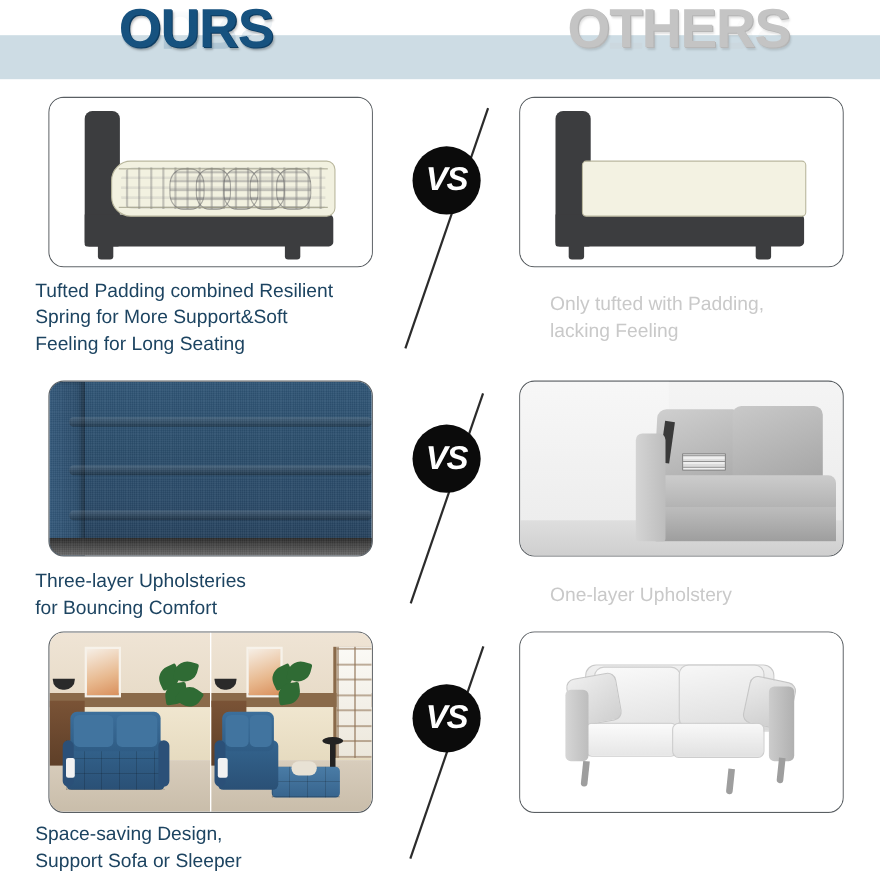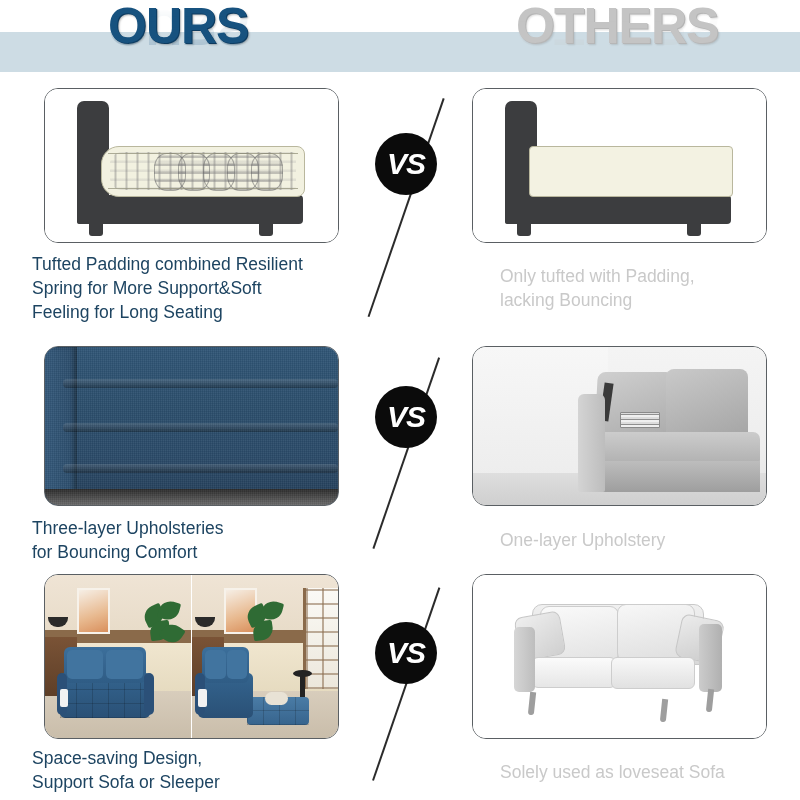--- a/index.html
+++ b/index.html
@@ -552,21 +552,21 @@
       <div class="bed-leg l"></div>
       <div class="bed-leg r"></div>
       <div class="mattress plain" style="border-radius:4px"></div>
     </div>
   </div>
 
   <div class="caption left">Tufted Padding combined Resilient
 Spring for More Support&amp;Soft
 Feeling for Long Seating</div>
   <div class="caption right">Only tufted with Padding,
-lacking Bouncing</div>
+lacking Feeling</div>
 </div>
 
 <div class="row row-2 r2">
 
   <div class="panel panel-left">
     <div class="fabric-art">
       <div class="fab-side"></div>
       <div class="fab-seam" style="top:20%"></div>
       <div class="fab-seam" style="top:48%"></div>
       <div class="fab-seam" style="top:74%"></div>
@@ -676,14 +676,13 @@
       <div class="gl gl-arm-l"></div>
       <div class="gl gl-arm-r"></div>
       <div class="gl gl-leg a"></div>
       <div class="gl gl-leg b"></div>
       <div class="gl gl-leg c"></div>
     </div>
   </div>
 
   <div class="caption left">Space-saving Design,
 Support Sofa or Sleeper</div>
-  <div class="caption right">Solely used as loveseat Sofa</div>
 </div>
 
 </body></html>

